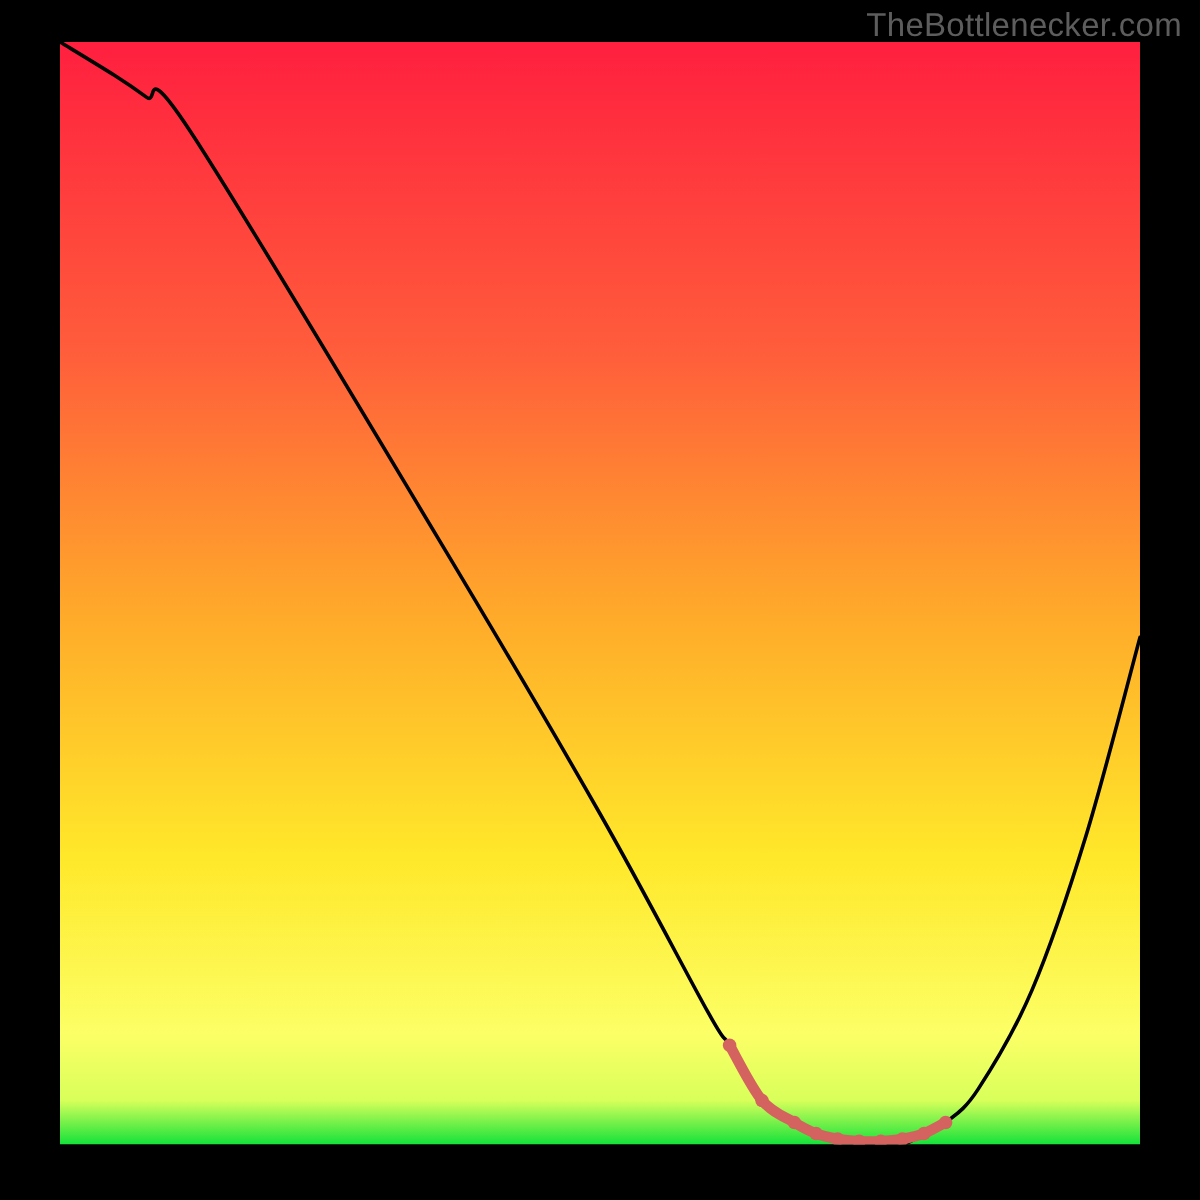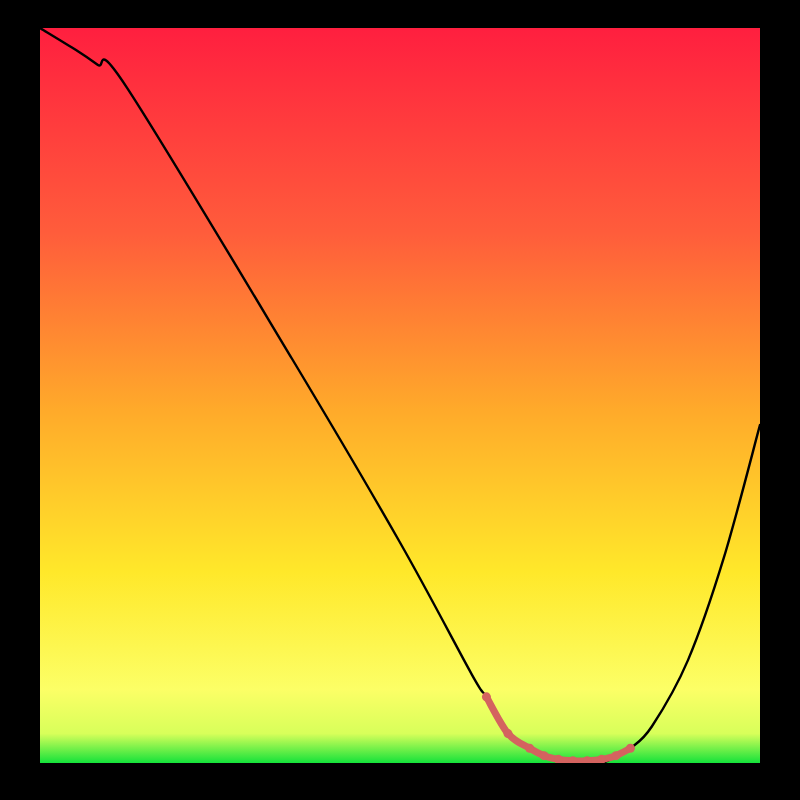--- a/index.html
+++ b/index.html
@@ -35,20 +35,21 @@
   }
   svg {
     display: block;
   }
 </style>
 </head>
 <body>
 
 <div class="stage">
 
+  <div class="watermark">TheBottlenecker.com</div>
 
   <div class="plot-frame">
     <svg id="plot-svg" width="720" height="735" viewBox="0 0 720 735">
       <defs>
         <linearGradient id="bg-grad" x1="0" y1="0" x2="0" y2="1">
           <stop id="g0" offset="0%" stop-color="#ff1f3f"></stop>
           <stop id="g1" offset="28%" stop-color="#ff5d3b"></stop>
           <stop id="g2" offset="52%" stop-color="#ffaa2a"></stop>
           <stop id="g3" offset="74%" stop-color="#ffe82a"></stop>
           <stop id="g4" offset="90%" stop-color="#fcff66"></stop>

